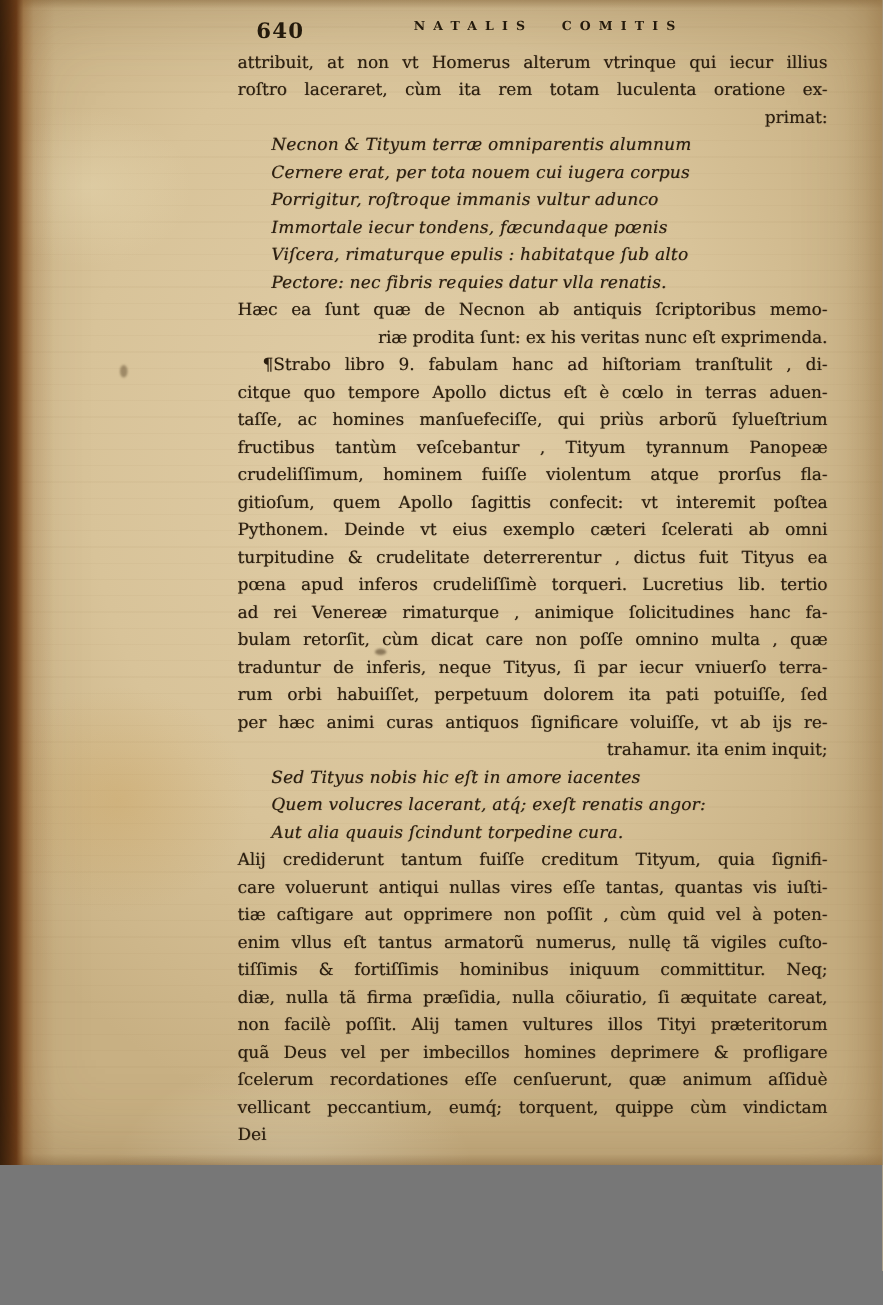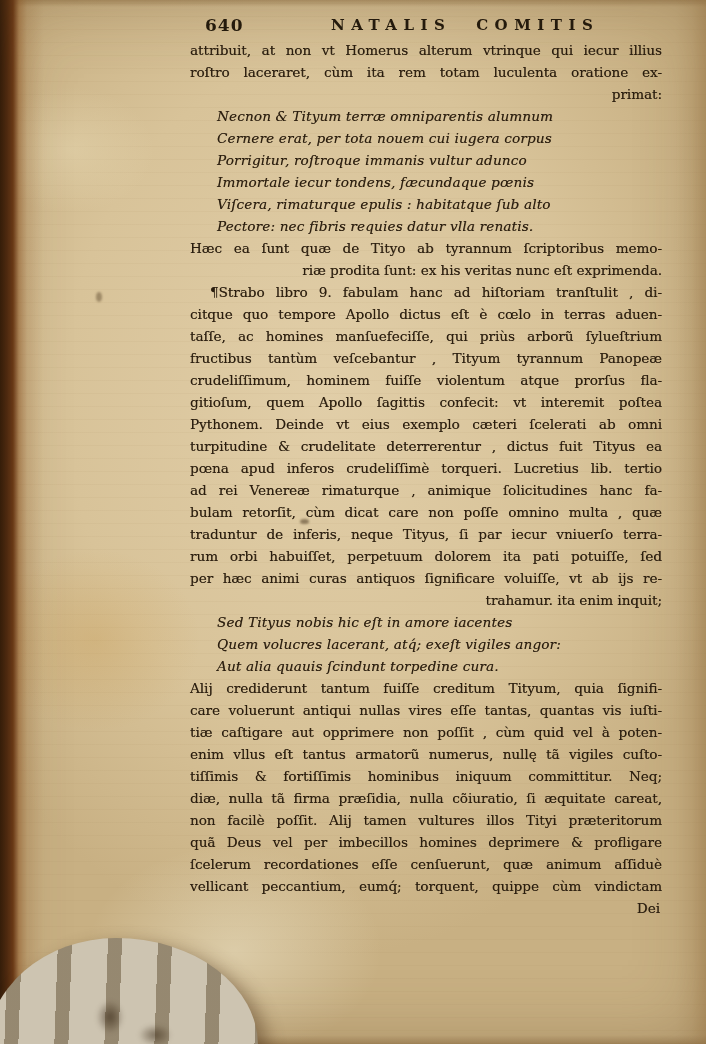--- a/index.html
+++ b/index.html
@@ -1,18 +1,18 @@
 <!DOCTYPE html>
 <html><head>
 <meta charset="utf-8">
 <style>
   html,body { margin:0; padding:0; background:#777; }
   .page {
     position:relative;
-    width:706px; height:1044px;
+    width:706px; height:932px;
     overflow:hidden;
     font-family:"DejaVu Serif", serif;
     background-color:#d9c59d;
     background-image:
       
       linear-gradient(90deg, #2e1808 0px, #4c270e 7px, #6b3917 13px, rgba(150,95,45,.55) 19px, rgba(150,95,45,.18) 27px, rgba(0,0,0,0) 44px),
       
       linear-gradient(270deg, rgba(168,132,82,.45) 0px, rgba(168,132,82,.14) 14px, rgba(0,0,0,0) 30px),
       
       linear-gradient(180deg, rgba(128,94,50,.40) 0px, rgba(0,0,0,0) 7px),
@@ -25,35 +25,35 @@
       
       repeating-linear-gradient(0deg, rgba(150,120,75,.06) 0 1px, rgba(0,0,0,0) 1px 13px),
       
       radial-gradient(ellipse 430px 560px at 46% 38%, #e1cea8 0%, #d8c399 60%, #c8b083 100%);
     box-shadow: inset 0 0 70px rgba(92,62,26,.32);
   }
 
   
   .hdr { position:absolute; left:205px; top:13px; width:457px; height:24px; color:#241a0c; }
   .pageno { position:absolute; left:0; top:2px; font-size:17px; font-weight:bold; letter-spacing:1px; }
-  .runtitle { position:absolute; left:126px; top:3px; font-size:15px; font-weight:bold;
+  .runtitle { position:absolute; left:126px; top:3px; font-size:10px; font-weight:bold;
               letter-spacing:6.5px; word-spacing:13px; white-space:nowrap; }
 
   
   .textcol {
     position:absolute; left:190px; top:39px; width:472px;
     color:#2a1d0e;
     text-shadow: 0.3px 0.3px 0.6px rgba(42,29,14,.55);
   }
   .ln { height:22px; line-height:22px; font-size:13.5px; white-space:nowrap; overflow:visible; }
   .j  { text-align:justify; text-align-last:justify; }
   .jp { text-align:justify; text-align-last:justify; padding-left:20px; box-sizing:border-box; }
   .s  { text-align:right; }
   .v  { padding-left:27px; font-style:italic; letter-spacing:.2px; }
-  .c  { text-align:right; padding-right:2px; }
+  .c  { text-align:left; padding-right:2px; }
 
   
   .holder {
     position:absolute; left:-14px; top:938px; width:272px; height:130px;
     background-image: repeating-linear-gradient(92deg,
         rgba(0,0,0,0) 0 22px, rgba(104,87,59,.55) 22px 36px, rgba(0,0,0,0) 36px 50px);
     background-color:#cdc4b1;
     border-radius:55% 60% 0 0 / 100% 95% 0 0;
     box-shadow: 10px 6px 18px rgba(70,45,20,.45);
   }
@@ -80,39 +80,39 @@
     <div id="lines-container">
         <div class="ln j">attribuit, at non vt Homerus alterum vtrinque qui iecur illius</div>
         <div class="ln j">roſtro laceraret, cùm ita rem totam luculenta oratione ex-</div>
         <div class="ln s">primat:</div>
         <div class="ln v">Necnon &amp; Tityum terræ omniparentis alumnum</div>
         <div class="ln v">Cernere erat, per tota nouem cui iugera corpus</div>
         <div class="ln v">Porrigitur, roſtroque immanis vultur adunco</div>
         <div class="ln v">Immortale iecur tondens, fæcundaque pœnis</div>
         <div class="ln v">Viſcera, rimaturque epulis : habitatque ſub alto</div>
         <div class="ln v">Pectore: nec fibris requies datur vlla renatis.</div>
-        <div class="ln j">Hæc ea ſunt quæ de Tityo ab tyrannum ſcriptoribus memo-</div>
+        <div class="ln j">Hæc ea ſunt quæ de Necnon ab antiquis ſcriptoribus memo-</div>
         <div class="ln s">riæ prodita ſunt: ex his veritas nunc eſt exprimenda.</div>
         <div class="ln jp">¶Strabo libro 9. fabulam hanc ad hiſtoriam tranſtulit , di-</div>
         <div class="ln j">citque quo tempore Apollo dictus eſt è cœlo in terras aduen-</div>
         <div class="ln j">taſſe, ac homines manſuefeciſſe, qui priùs arborũ ſylueſtrium</div>
         <div class="ln j">fructibus tantùm veſcebantur , Tityum tyrannum Panopeæ</div>
         <div class="ln j">crudeliſſimum, hominem fuiſſe violentum atque prorſus fla-</div>
         <div class="ln j">gitioſum, quem Apollo ſagittis confecit: vt interemit poſtea</div>
         <div class="ln j">Pythonem. Deinde vt eius exemplo cæteri ſcelerati ab omni</div>
         <div class="ln j">turpitudine &amp; crudelitate deterrerentur , dictus fuit Tityus ea</div>
         <div class="ln j">pœna apud inferos crudeliſſimè torqueri. Lucretius lib. tertio</div>
         <div class="ln j">ad rei Venereæ rimaturque , animique ſolicitudines hanc fa-</div>
         <div class="ln j">bulam retorſit, cùm dicat care non poſſe omnino multa , quæ</div>
         <div class="ln j">traduntur de inferis, neque Tityus, ſi par iecur vniuerſo terra-</div>
         <div class="ln j">rum orbi habuiſſet, perpetuum dolorem ita pati potuiſſe, ſed</div>
         <div class="ln j">per hæc animi curas antiquos ſignificare voluiſſe, vt ab ijs re-</div>
         <div class="ln s">trahamur. ita enim inquit;</div>
         <div class="ln v">Sed Tityus nobis hic eſt in amore iacentes</div>
-        <div class="ln v">Quem volucres lacerant, atq́; exeſt vigiles angor:</div>
+        <div class="ln v">Quem volucres lacerant, atq́; exeſt renatis angor:</div>
         <div class="ln v">Aut alia quauis ſcindunt torpedine cura.</div>
         <div class="ln j">Alij crediderunt tantum fuiſſe creditum Tityum, quia ſignifi-</div>
         <div class="ln j">care voluerunt antiqui nullas vires eſſe tantas, quantas vis iuſti-</div>
         <div class="ln j">tiæ caſtigare aut opprimere non poſſit , cùm quid vel à poten-</div>
         <div class="ln j">enim vllus eſt tantus armatorũ numerus, nullę tã vigiles cuſto-</div>
         <div class="ln j">tiſſimis &amp; fortiſſimis hominibus iniquum committitur. Neq;</div>
         <div class="ln j">diæ, nulla tã firma præſidia, nulla cõiuratio, ſi æquitate careat,</div>
         <div class="ln j">non facilè poſſit. Alij tamen vultures illos Tityi præteritorum</div>
         <div class="ln j">quã Deus vel per imbecillos homines deprimere &amp; profligare</div>
         <div class="ln j">ſcelerum recordationes eſſe cenſuerunt, quæ animum aſſiduè</div>

